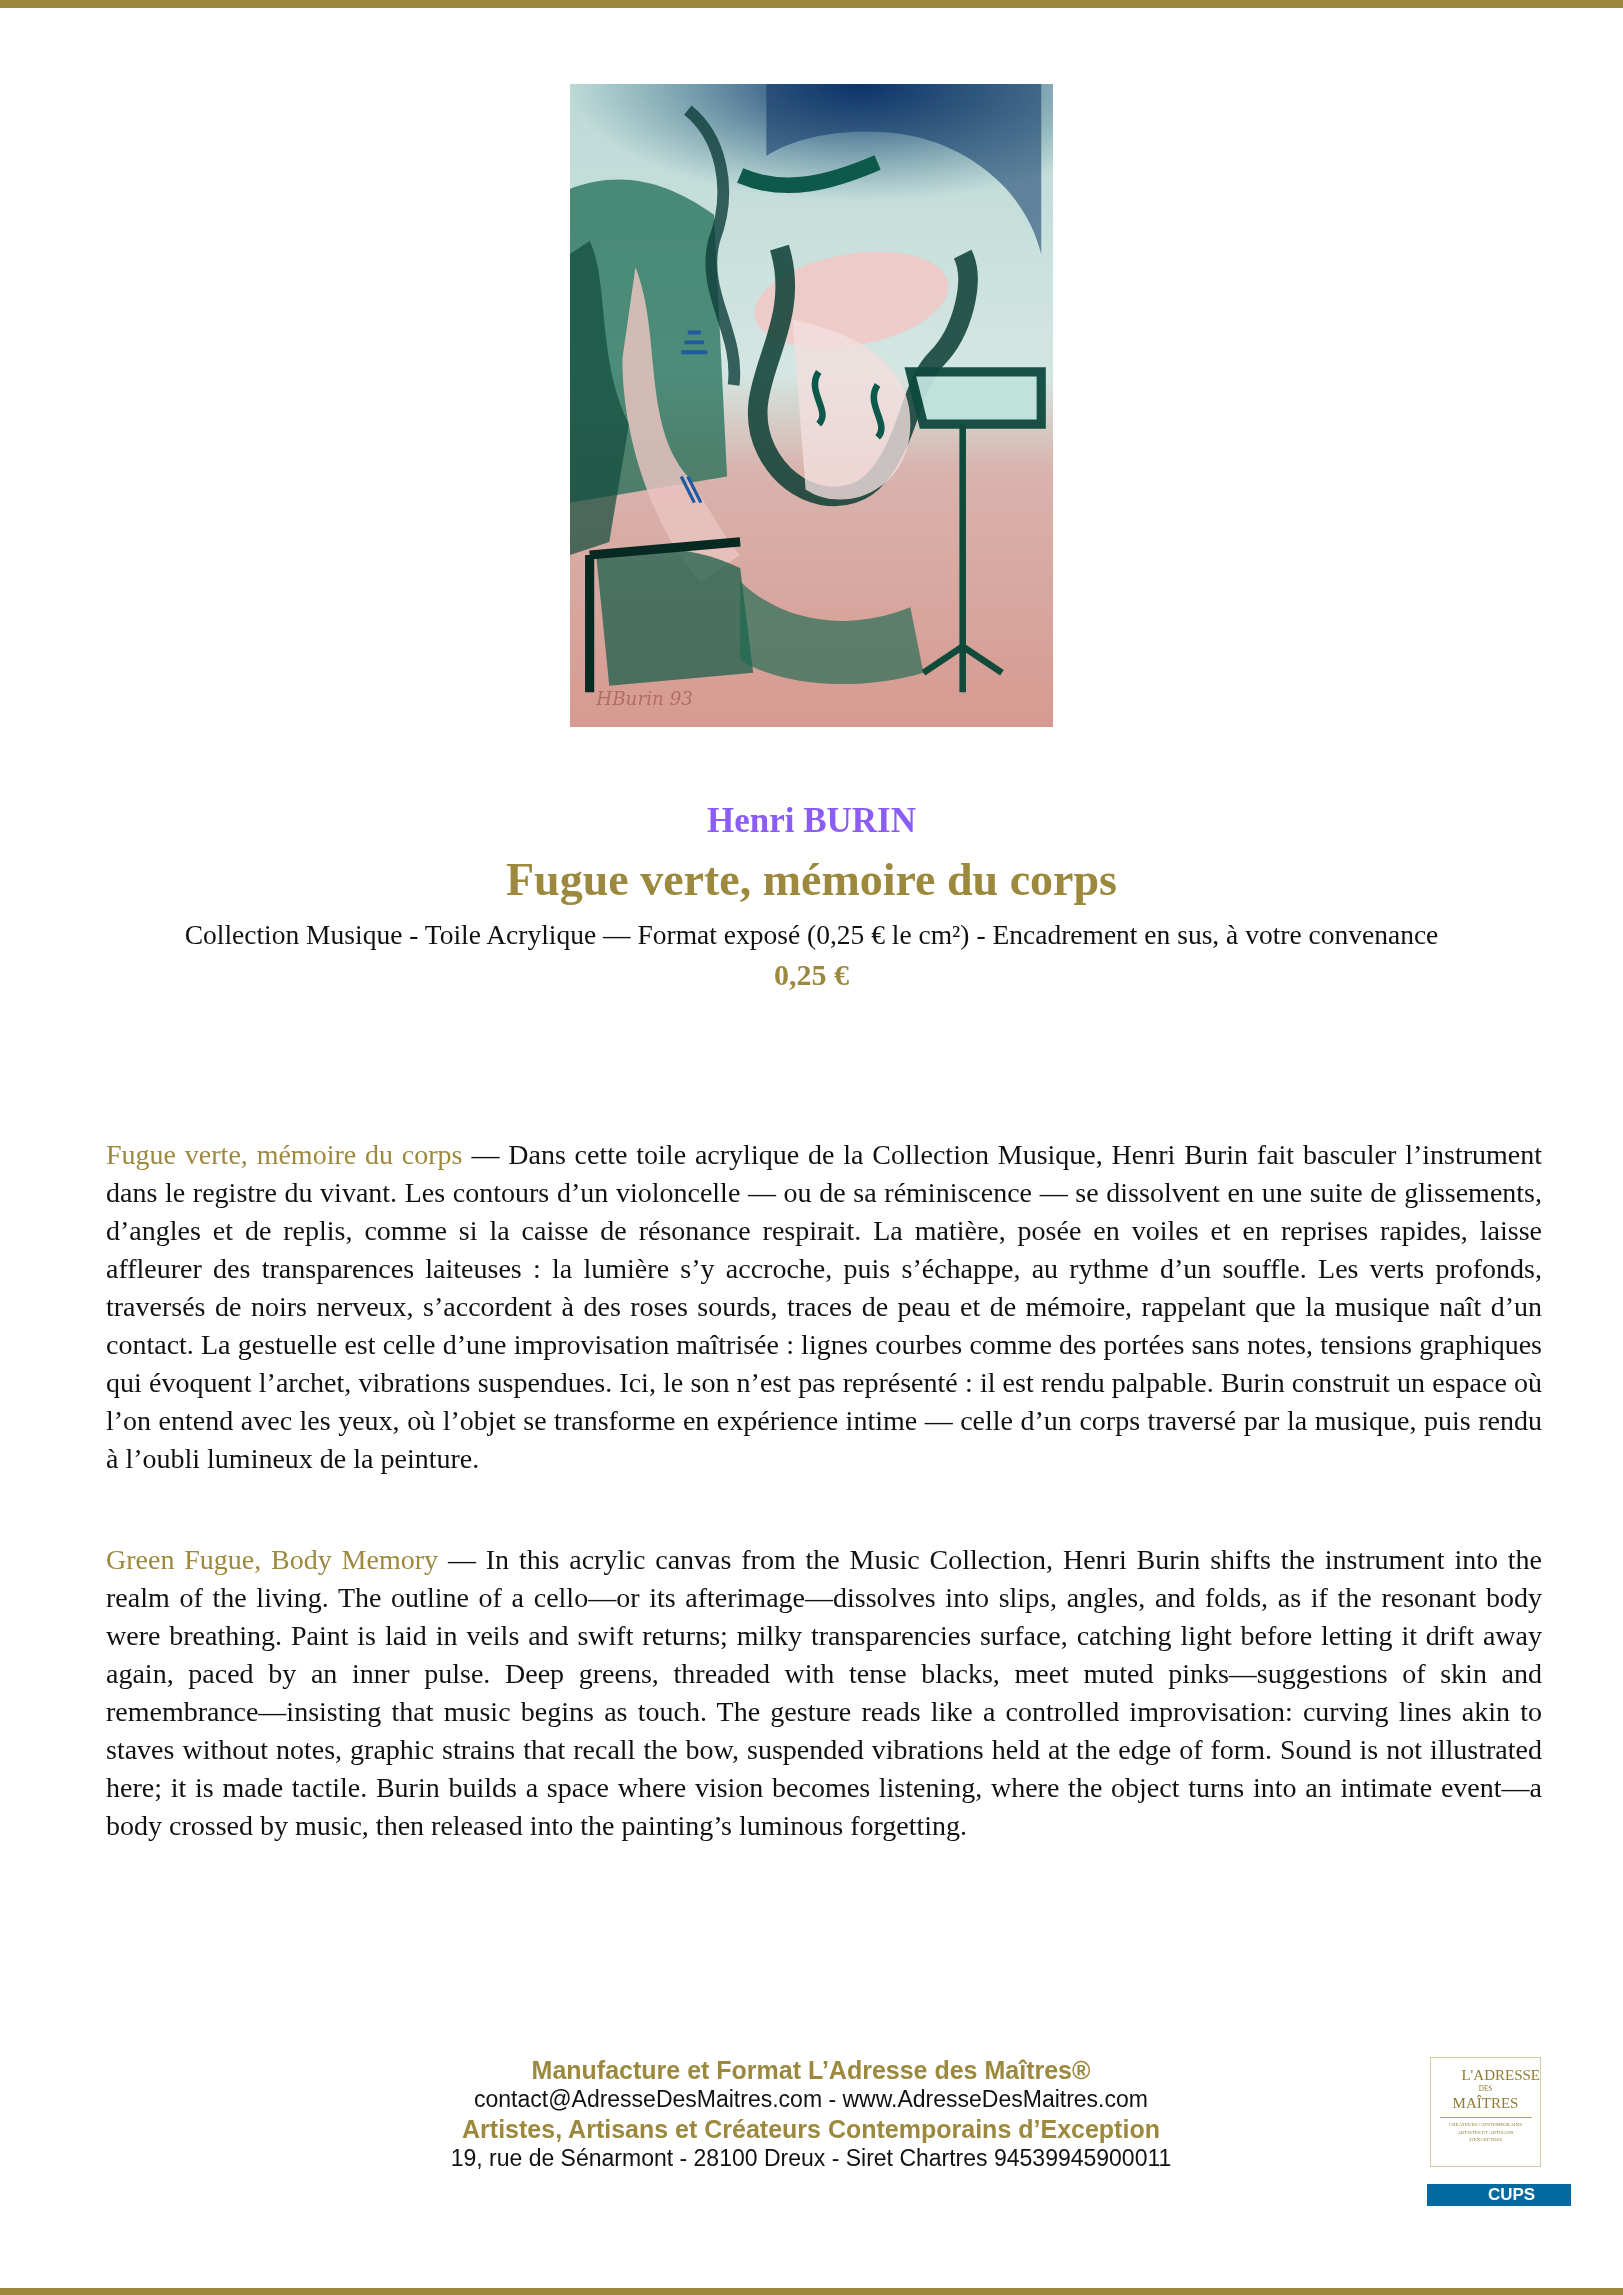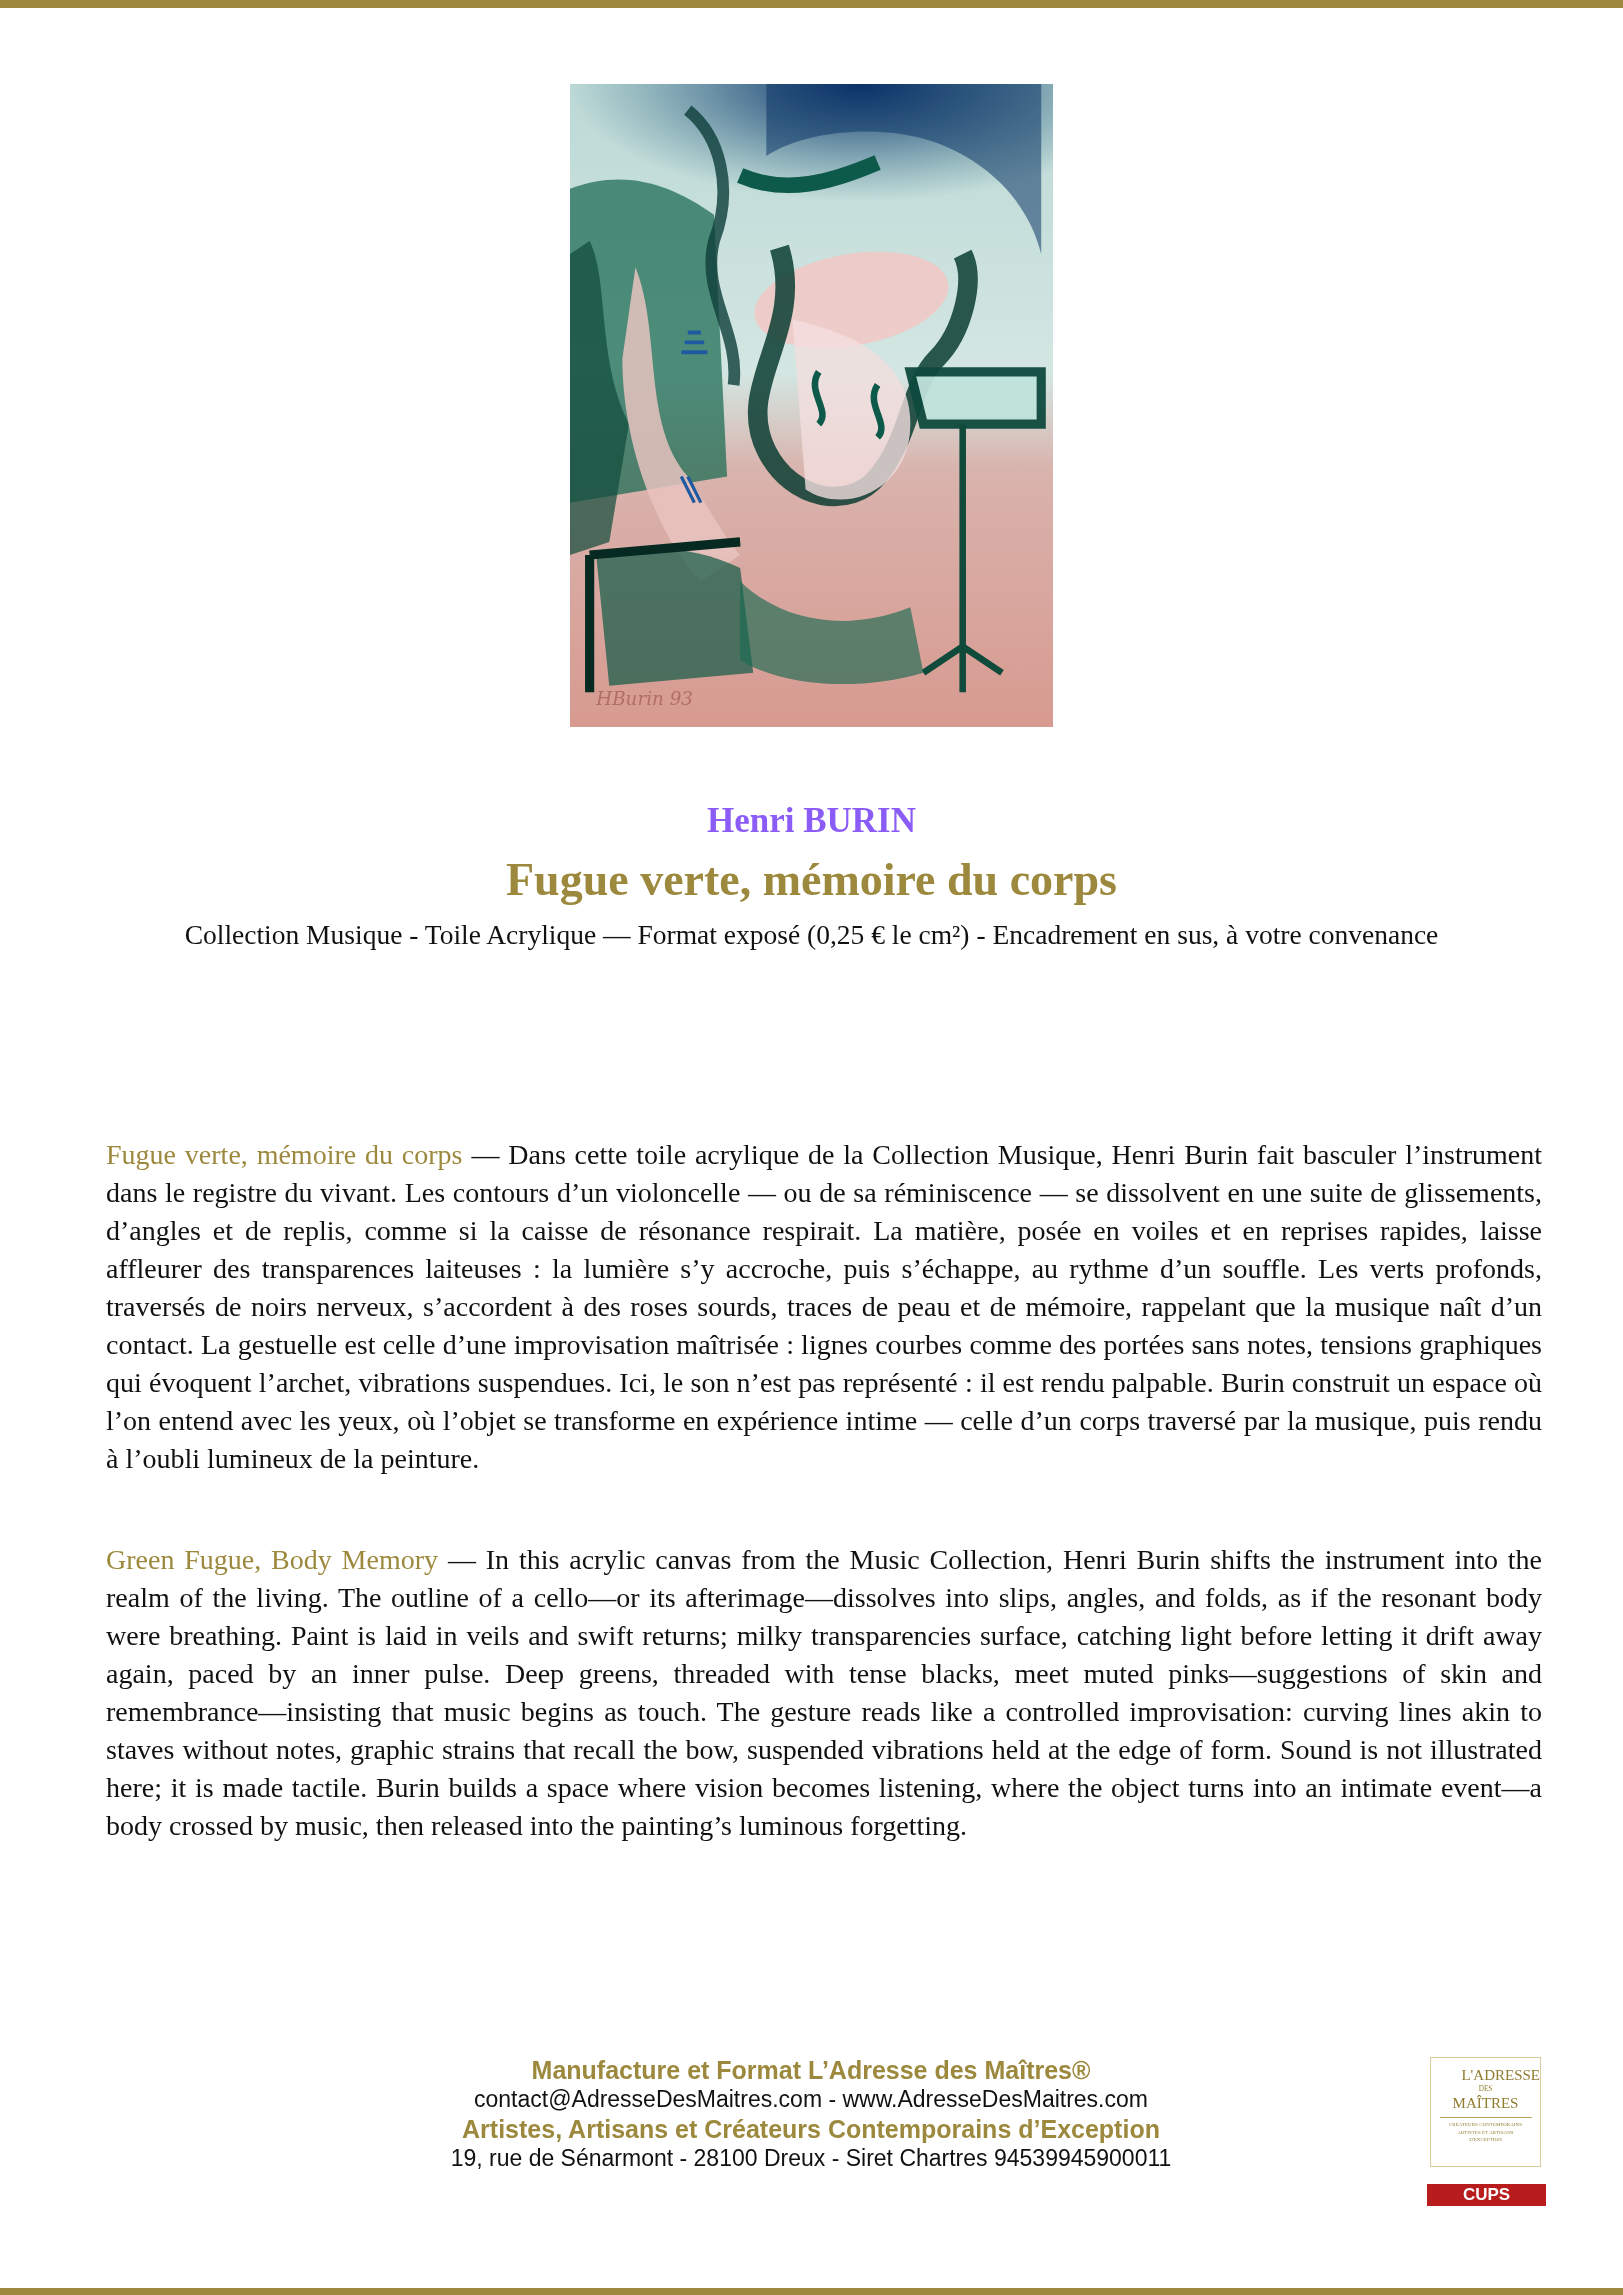--- a/index.html
+++ b/index.html
@@ -36,22 +36,22 @@
 
   .logo { position: absolute; left: 1430px; top: 2057px; width: 111px; height: 110px;
           border: 1.3px solid #d8cc9c; box-sizing: border-box; text-align: center;
           font-family: "Liberation Serif", serif; color: #8f7c2f; }
   .logo .l1 { font-size: 15px; margin-top: 9.2px; line-height: 17px; text-align: right; }
   .logo .l2 { font-size: 7.2px; line-height: 10.5px; }
   .logo .l3 { font-size: 15px; line-height: 17px; }
   .logo .rule { width: 92px; height: 0.7px; background: #b9a763; margin: 5.2px auto 3.9px auto; }
   .logo .small { font-size: 4.9px; line-height: 7.2px; letter-spacing: 0.1px; }
   .cups { position: absolute; left: 1427px; top: 2184px; width: 119px; height: 22px;
-          background: #b91c1c; color: #fff; font-family: "Liberation Sans", sans-serif;
-          font-weight: bold; font-size: 17px; line-height: 22px; text-align: center; }
+          background: #0369a1; color: #fff; font-family: "Liberation Sans", sans-serif;
+          font-weight: bold; font-size: 17px; line-height: 22px; text-align: center; padding-left: 25px; }
 </style>
 </head>
 <body>
 
 <div class="bar top"></div>
 
 <div class="artwork" title="Abstract acrylic painting of a cello in deep greens, blacks and muted pinks, signed H Burin 93">
   <svg viewBox="0 0 738 983" preserveAspectRatio="none">
     <defs>
       <linearGradient id="bg" x1="0" y1="0" x2="0" y2="1">
@@ -86,20 +86,21 @@
     <path d="M180 380 L 200 380 M175 395 L 205 395 M170 410 L 210 410" stroke="#1f5aa0" stroke-width="6"></path>
     <path d="M170 600 L 190 640 M180 600 L 200 640" stroke="#1f5aa0" stroke-width="5"></path>
     <text x="40" y="950" font-family="DejaVu Serif, serif" font-size="28" fill="#b06e68" font-style="italic">HBurin 93</text>
   </svg>
 </div>
 
 <div class="header">
   <p class="artist">Henri BURIN</p>
   <p class="title">Fugue verte, mémoire du corps</p>
   <p class="subtitle">Collection Musique - Toile Acrylique — Format exposé (0,25 € le cm²) - Encadrement en sus, à votre convenance</p>
+  <p class="price">0,25 €</p>
 </div>
 
 <p class="desc fr"><span class="lead">Fugue verte, mémoire du corps</span><span> — Dans cette toile acrylique de la Collection Musique, Henri Burin fait basculer l’instrument dans le registre du vivant. Les contours d’un violoncelle — ou de sa réminiscence — se dissolvent en une suite de glissements, d’angles et de replis, comme si la caisse de résonance respirait. La matière, posée en voiles et en reprises rapides, laisse affleurer des transparences laiteuses : la lumière s’y accroche, puis s’échappe, au rythme d’un souffle. Les verts profonds, traversés de noirs nerveux, s’accordent à des roses sourds, traces de peau et de mémoire, rappelant que la musique naît d’un contact. La gestuelle est celle d’une improvisation maîtrisée : lignes courbes comme des portées sans notes, tensions graphiques qui évoquent l’archet, vibrations suspendues. Ici, le son n’est pas représenté : il est rendu palpable. Burin construit un espace où l’on entend avec les yeux, où l’objet se transforme en expérience intime — celle d’un corps traversé par la musique, puis rendu à l’oubli lumineux de la peinture.</span></p>
 
 <p class="desc en"><span class="lead">Green Fugue, Body Memory</span><span> — In this acrylic canvas from the Music Collection, Henri Burin shifts the instrument into the realm of the living. The outline of a cello—or its afterimage—dissolves into slips, angles, and folds, as if the resonant body were breathing. Paint is laid in veils and swift returns; milky transparencies surface, catching light before letting it drift away again, paced by an inner pulse. Deep greens, threaded with tense blacks, meet muted pinks—suggestions of skin and remembrance—insisting that music begins as touch. The gesture reads like a controlled improvisation: curving lines akin to staves without notes, graphic strains that recall the bow, suspended vibrations held at the edge of form. Sound is not illustrated here; it is made tactile. Burin builds a space where vision becomes listening, where the object turns into an intimate event—a body crossed by music, then released into the painting’s luminous forgetting.</span></p>
 
 <div class="footer">
   <div class="gold">Manufacture et Format L’Adresse des Maîtres®</div>
   <div class="plain">contact@AdresseDesMaitres.com - www.AdresseDesMaitres.com</div>
   <div class="gold">Artistes, Artisans et Créateurs Contemporains d’Exception</div>

